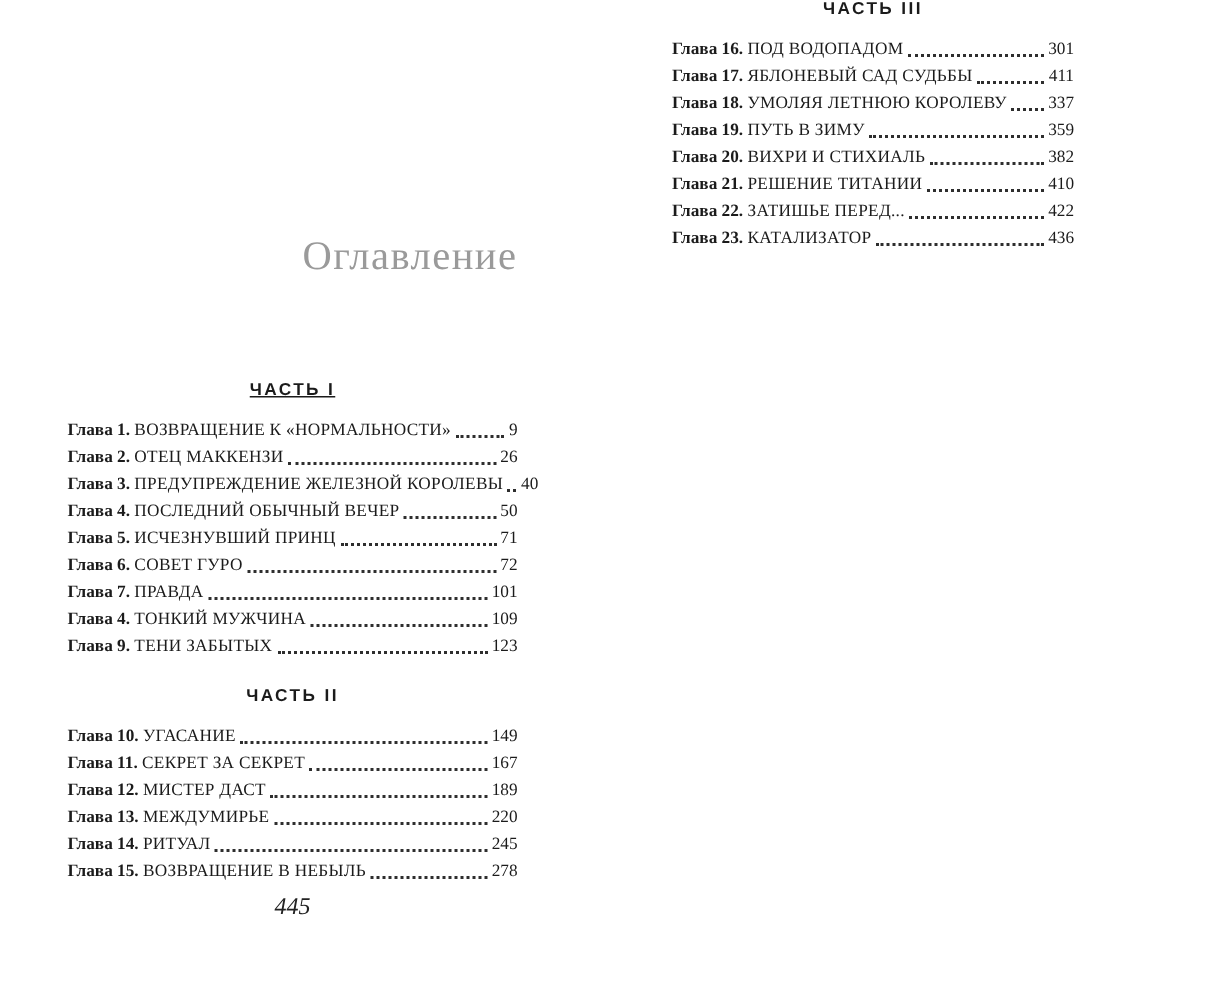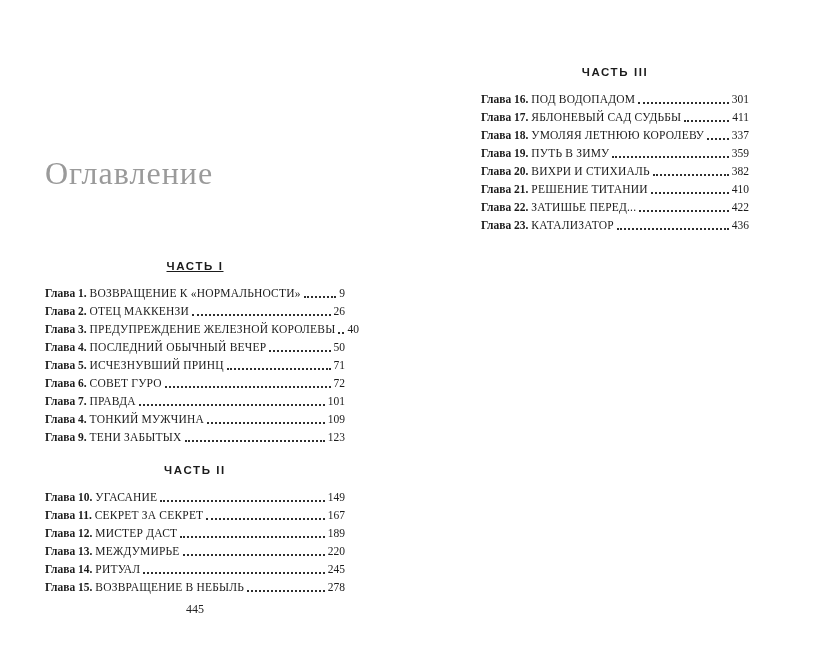--- a/index.html
+++ b/index.html
@@ -12,25 +12,26 @@
   }
   .spread {
     position: relative;
     width: 820px;
     height: 662px;
     background: #ffffff;
     overflow: hidden;
   }
   .page-col { position: absolute; top: 0; }
   .left-col  { left: 45px;  width: 300px; }
-  .right-col { left: 481px; width: 268px; padding-top: 66px; }
+  .right-col { left: 448px; width: 268px; }
 
   .toc-title {
     padding-top: 155px;
-    font-size: 32px;
+    text-align: right;
+    font-size: 27px;
     font-weight: 400;
     letter-spacing: 1px;
     color: #9a9a9a;
     font-family: "Liberation Serif", serif;
   }
 
   .part-heading {
     text-align: center;
     font-family: "Liberation Sans", sans-serif;
     font-size: 11.5px;
@@ -58,23 +59,24 @@
     min-width: 6px;
     height: 0;
     margin: 0 3px 2px 3px;
     align-self: flex-end;
     border-bottom: 2px dotted #2e2e2e;
   }
   .pagenum { white-space: nowrap; }
 
   .folio {
     text-align: center;
-    font-size: 12px;
+    font-size: 16px;
     color: #222222;
     margin-top: 8px;
+    font-style: italic;
   }
 </style>
 <title>Оглавление</title></head>
 <body>
 
 <div class="spread">
 
   <div class="page-col left-col">
     <h1 class="toc-title">Оглавление</h1>
     <div class="parts">

